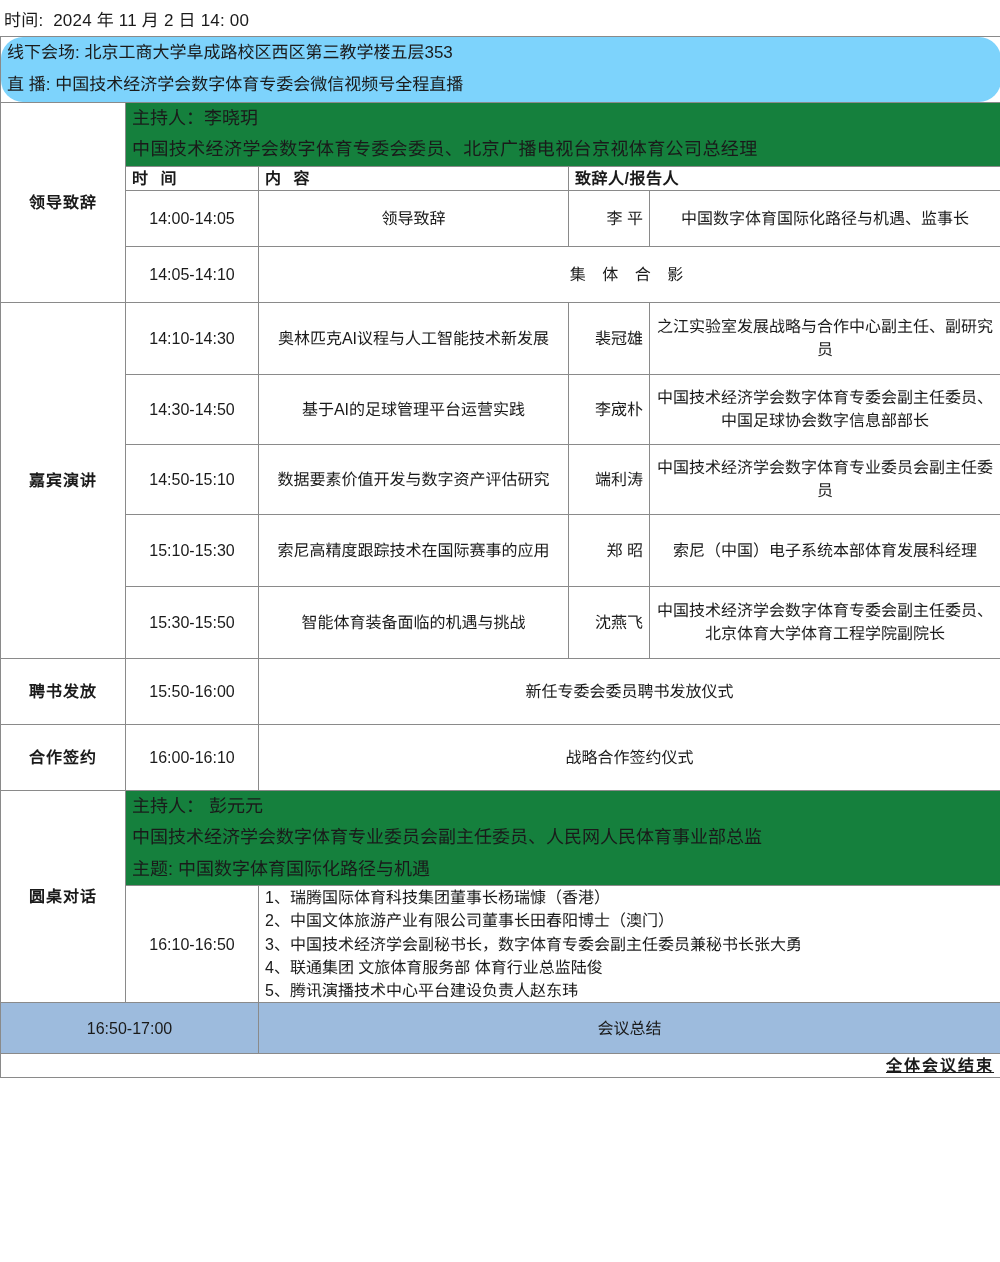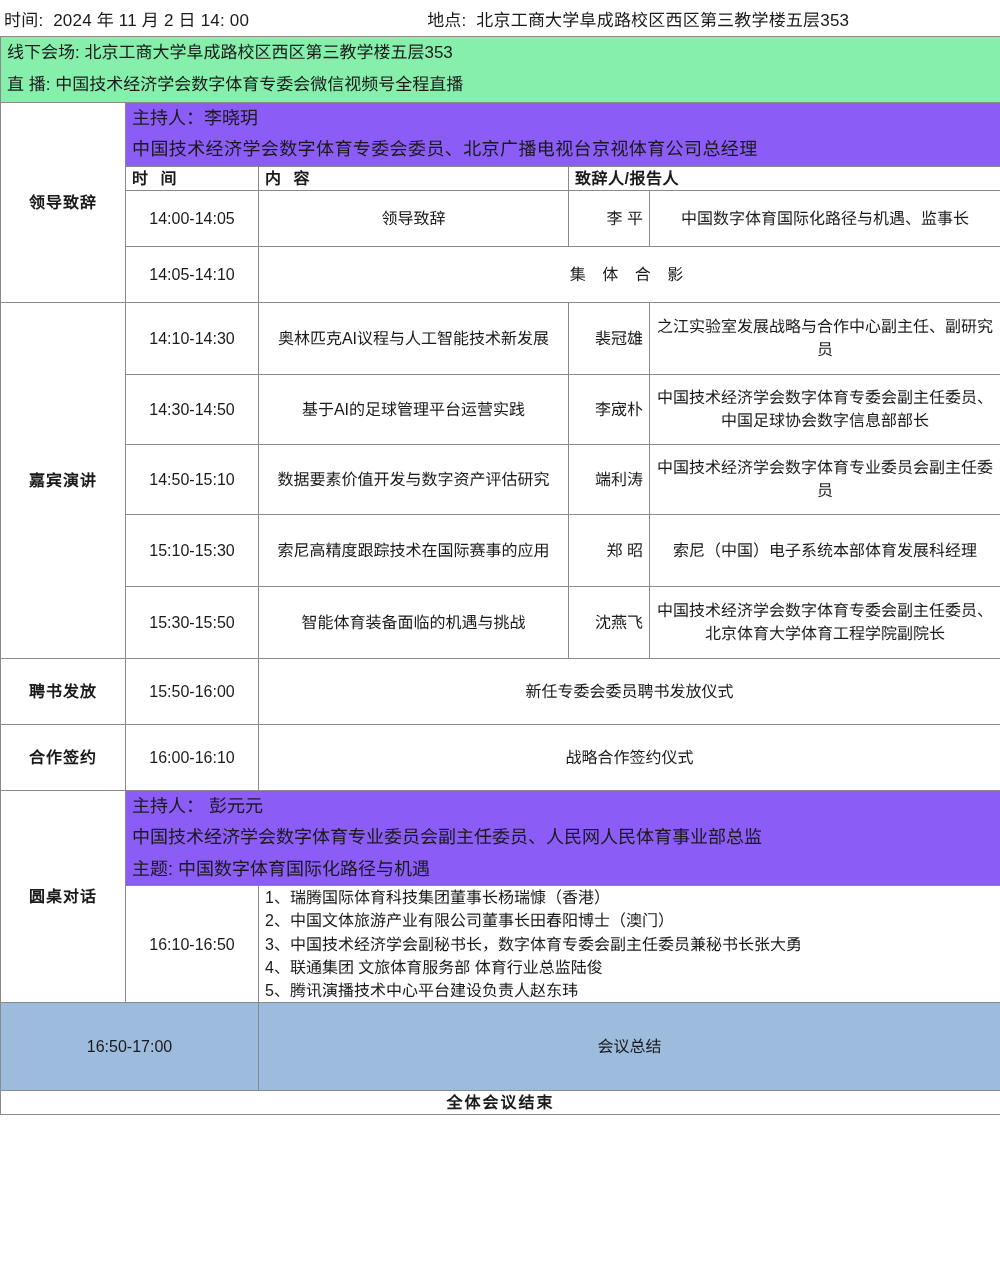--- a/index.html
+++ b/index.html
@@ -57,40 +57,41 @@
 
   
   col.c-section { width: 125px; }
   col.c-time    { width: 133px; }
   col.c-topic   { width: 310px; }
   col.c-name    { width: 81px; }
   col.c-title   { width: 351px; }
 
   
   .banner-cell {
-    background: #86efac;
+    background: #7dd3fc;
     padding: 8px 14px 10px 14px;
+    border-radius: 22px;
   }
   .banner-row {
     font-size: 17px;
     line-height: 1.9;
     white-space: nowrap;
   }
 
   
   .section-label {
     text-align: center;
     font-weight: bold;
     font-size: 20px;
     letter-spacing: 1px;
   }
 
   
   .host-cell {
-    background: #8b5cf6;
+    background: #15803d;
     padding: 7px 14px 9px 14px;
   }
   .host-line {
     font-size: 18px;
     line-height: 1.75;
     white-space: nowrap;
   }
   .host-line.indent { letter-spacing: 0.4px; }
 
   
@@ -136,39 +137,39 @@
     line-height: 1.85;
   }
   .panel-item { white-space: nowrap; }
 
   
   .blue-row td {
     background: #9dbbdd;
   }
 
   .closing-cell {
-    text-align: center;
+    text-align: right;
     font-weight: bold;
     font-size: 20px;
     letter-spacing: 2px;
     padding-top: 20px;
     padding-bottom: 20px;
+    text-decoration: underline;
   }
   .h-56  { height: 56px; }
   .h-70  { height: 70px; }
   .h-72  { height: 72px; }
 </style>
 </head>
 <body>
 
 <div class="page">
 
   <div class="meta-line">
     <span class="meta-time"><span>时间:</span>&nbsp;&nbsp;<span>2024 年 11 月 2 日  14: 00</span></span>
-    <span class="meta-place"><span>地点:</span>&nbsp;&nbsp;<span>北京工商大学阜成路校区西区第三教学楼五层353</span></span>
   </div>
 
   <table class="agenda">
     <colgroup>
       <col class="c-section">
       <col class="c-time">
       <col class="c-topic">
       <col class="c-name">
       <col class="c-title">
     </colgroup>
@@ -264,21 +265,21 @@
         <td class="cell-time">16:10-16:50</td>
         <td class="panel-list" colspan="3">
           <div class="panel-item">1、瑞腾国际体育科技集团董事长杨瑞慷（香港）</div>
           <div class="panel-item">2、中国文体旅游产业有限公司董事长田春阳博士（澳门）</div>
           <div class="panel-item">3、中国技术经济学会副秘书长，数字体育专委会副主任委员兼秘书长张大勇</div>
           <div class="panel-item">4、联通集团 文旅体育服务部 体育行业总监陆俊</div>
           <div class="panel-item">5、腾讯演播技术中心平台建设负责人赵东玮</div>
         </td>
       </tr>
 
-      <tr class="blue-row" style="height:88px">
+      <tr class="blue-row" style="height:51px">
         <td class="cell-time" colspan="2">16:50-17:00</td>
         <td class="cell-wide" colspan="3">会议总结</td>
       </tr>
 
       <tr>
         <td class="closing-cell" colspan="5">全体会议结束</td>
       </tr>
 
     </tbody>
   </table>

